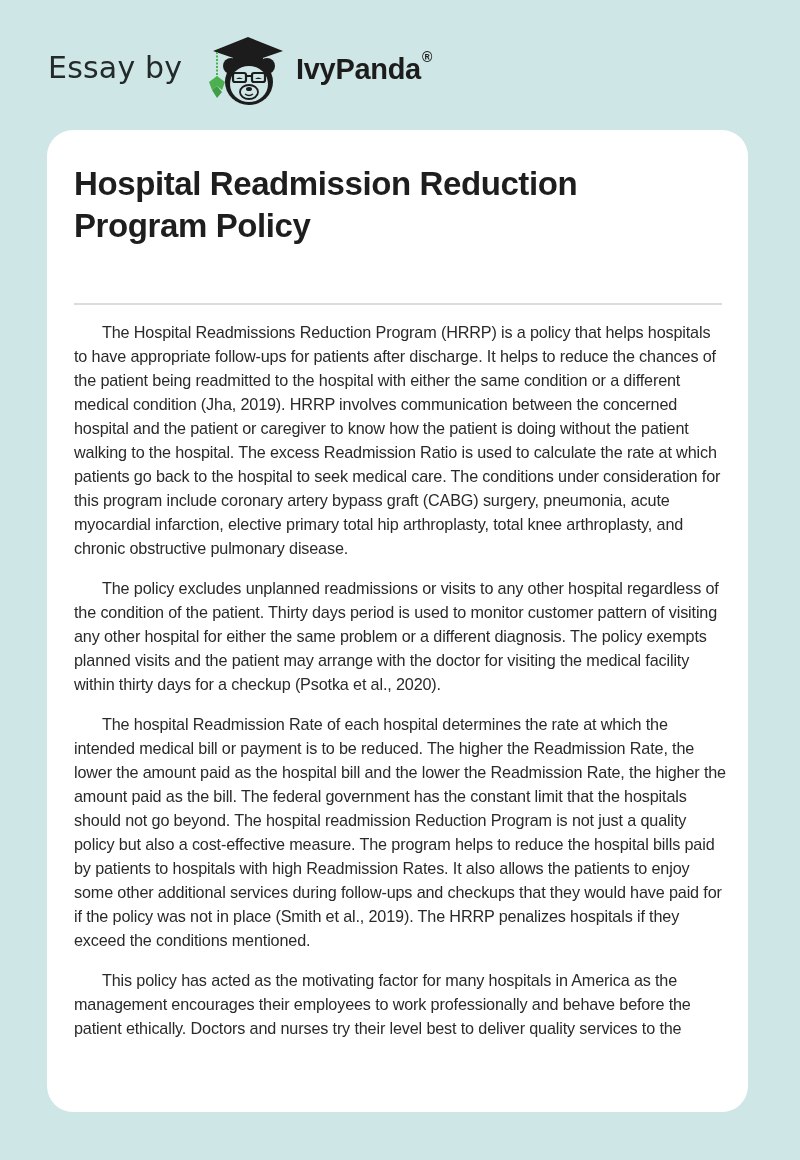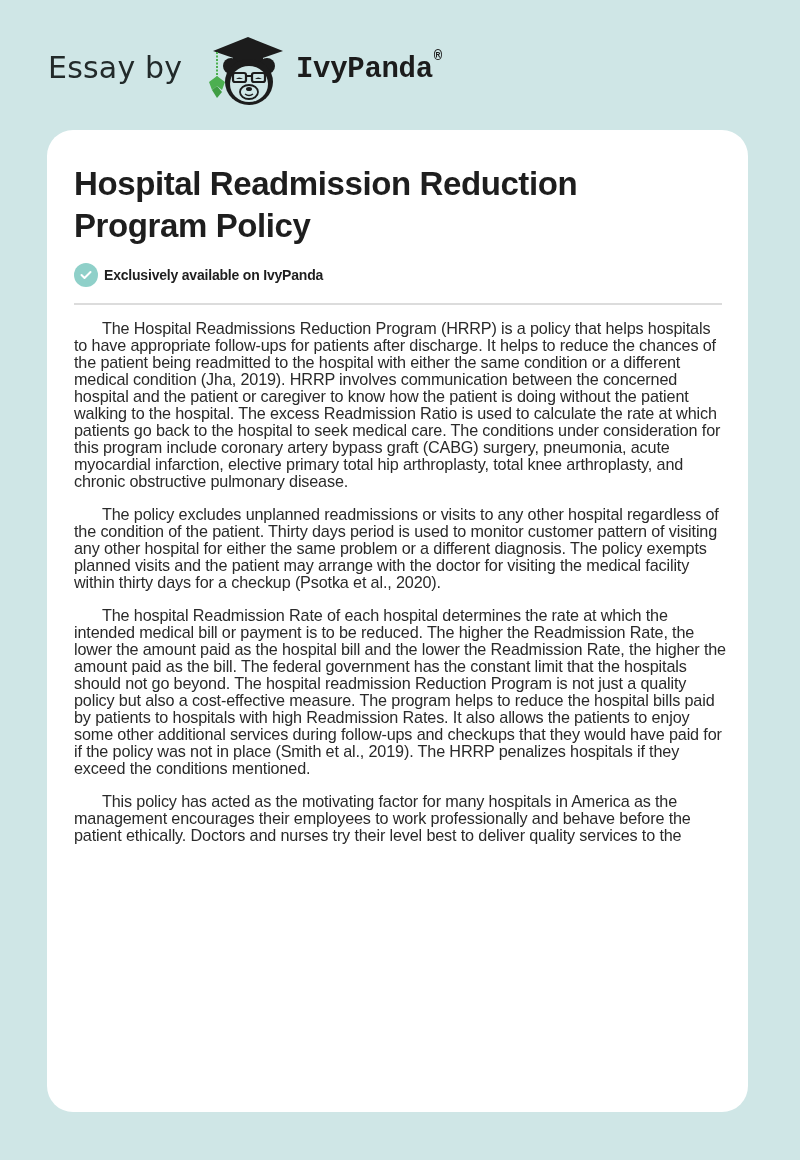--- a/index.html
+++ b/index.html
@@ -25,21 +25,21 @@
       letter-spacing: 0.2px;
     }
     .logo-mark {
       position: absolute;
       left: 203px; top: 34px;
       width: 90px; height: 76px;
     }
     .brand-name {
       position: absolute;
       left: 296px; top: 53px;
-      font-family: Liberation Mono, monospace;
+      font-family: Liberation Sans, sans-serif;
       font-weight: bold;
       font-size: 29px;
       color: #1c1c1c;
       letter-spacing: -0.3px;
     }
     .brand-name sup {
       font-size: 14px;
       position: relative;
       top: -6px;
       margin-left: 1px;
@@ -90,21 +90,21 @@
       background: #dcdcdc;
     }
     .body-text {
       position: absolute;
       left: 27px; top: 190px;
       width: 652px;
     }
     .body-text p {
       font-family: "Liberation Sans", sans-serif;
       font-size: 16.2px;
-      line-height: 17px;
+      line-height: 24px;
       color: #2a2a2a;
       text-indent: 28px;
       margin-bottom: 16px;
       letter-spacing: -0.15px;
     }
   </style>
 </head>
 <body>
 
 <header class="header">
@@ -138,28 +138,20 @@
       <path d="M42 60 Q46 63 50 60" fill="none" stroke="#1c1c1c" stroke-width="1.4"></path>
     </svg>
   </a>
 
   <span class="brand-name"><span>IvyPanda</span><sup>®</sup></span>
 </header>
 
 <main class="card">
   <h1 class="title">Hospital Readmission Reduction Program Policy</h1>
 
-  <div class="exclusive">
-    <span class="check-badge">
-      <svg width="12" height="10" viewBox="0 0 12 10">
-        <path d="M1.5 5 L4.5 8 L10.5 2" fill="none" stroke="#ffffff" stroke-width="2" stroke-linecap="round" stroke-linejoin="round"></path>
-      </svg>
-    </span>
-    <span class="exclusive-label">Exclusively available on IvyPanda</span>
-  </div>
 
   <div class="divider"></div>
 
   <section class="body-text">
     <p>The Hospital Readmissions Reduction Program (HRRP) is a policy that helps hospitals to have appropriate follow-ups for patients after discharge. It helps to reduce the chances of the patient being readmitted to the hospital with either the same condition or a different medical condition (Jha, 2019). HRRP involves communication between the concerned hospital and the patient or caregiver to know how the patient is doing without the patient walking to the hospital. The excess Readmission Ratio is used to calculate the rate at which patients go back to the hospital to seek medical care. The conditions under consideration for this program include coronary artery bypass graft (CABG) surgery, pneumonia, acute myocardial infarction, elective primary total hip arthroplasty, total knee arthroplasty, and chronic obstructive pulmonary disease.</p>
     <p>The policy excludes unplanned readmissions or visits to any other hospital regardless of the condition of the patient. Thirty days period is used to monitor customer pattern of visiting any other hospital for either the same problem or a different diagnosis. The policy exempts planned visits and the patient may arrange with the doctor for visiting the medical facility within thirty days for a checkup (Psotka et al., 2020).</p>
     <p>The hospital Readmission Rate of each hospital determines the rate at which the intended medical bill or payment is to be reduced. The higher the Readmission Rate, the lower the amount paid as the hospital bill and the lower the Readmission Rate, the higher the amount paid as the bill. The federal government has the constant limit that the hospitals should not go beyond. The hospital readmission Reduction Program is not just a quality policy but also a cost-effective measure. The program helps to reduce the hospital bills paid by patients to hospitals with high Readmission Rates. It also allows the patients to enjoy some other additional services during follow-ups and checkups that they would have paid for if the policy was not in place (Smith et al., 2019). The HRRP penalizes hospitals if they exceed the conditions mentioned.</p>
     <p>This policy has acted as the motivating factor for many hospitals in America as the management encourages their employees to work professionally and behave before the patient ethically. Doctors and nurses try their level best to deliver quality services to the</p>
   </section>
 </main>

